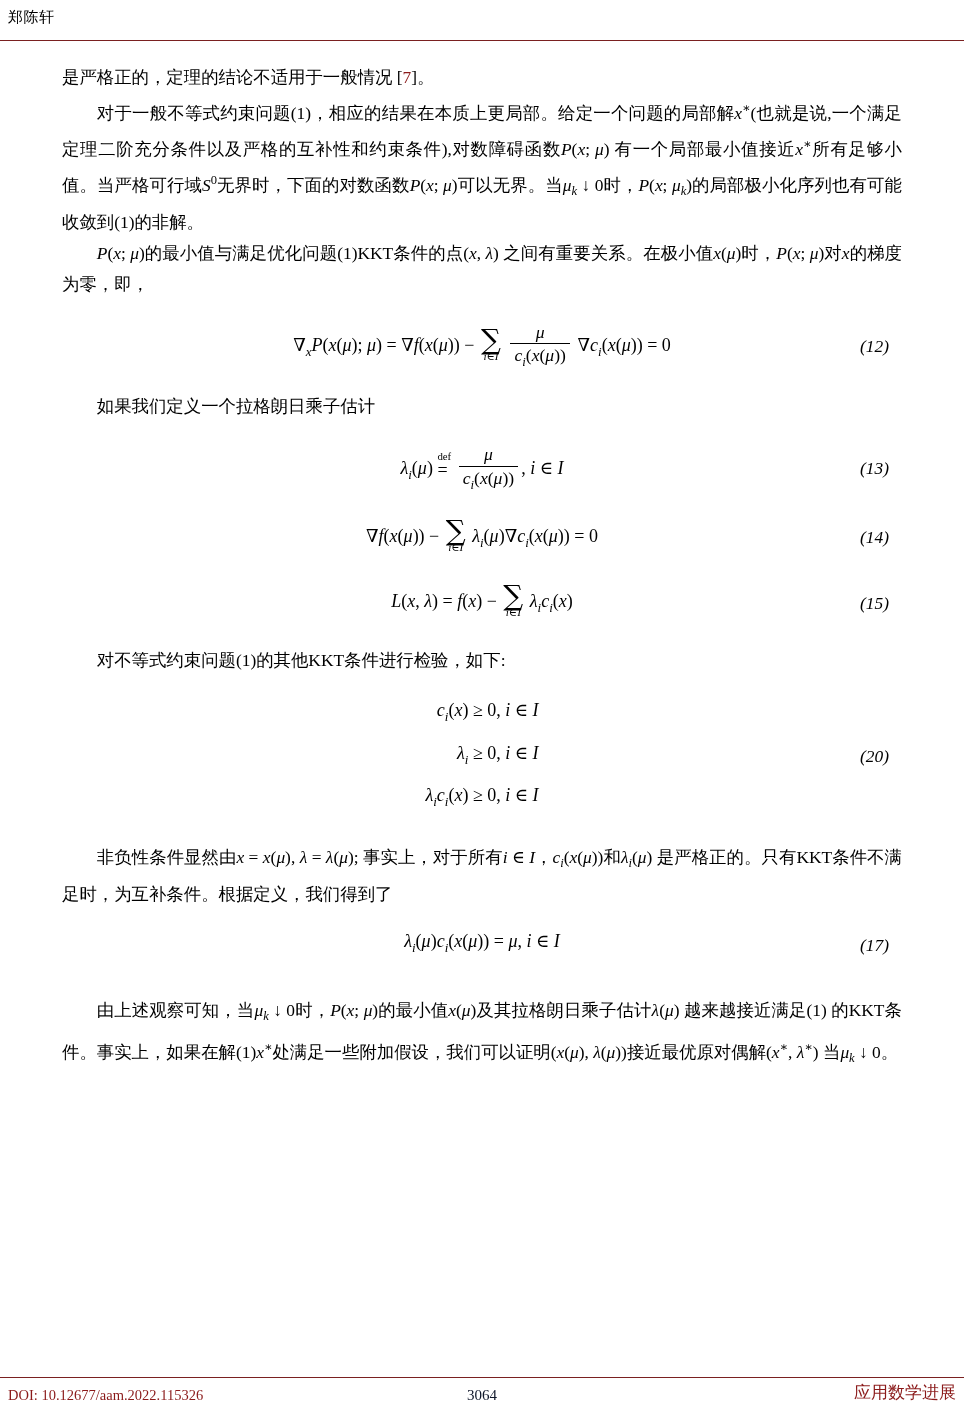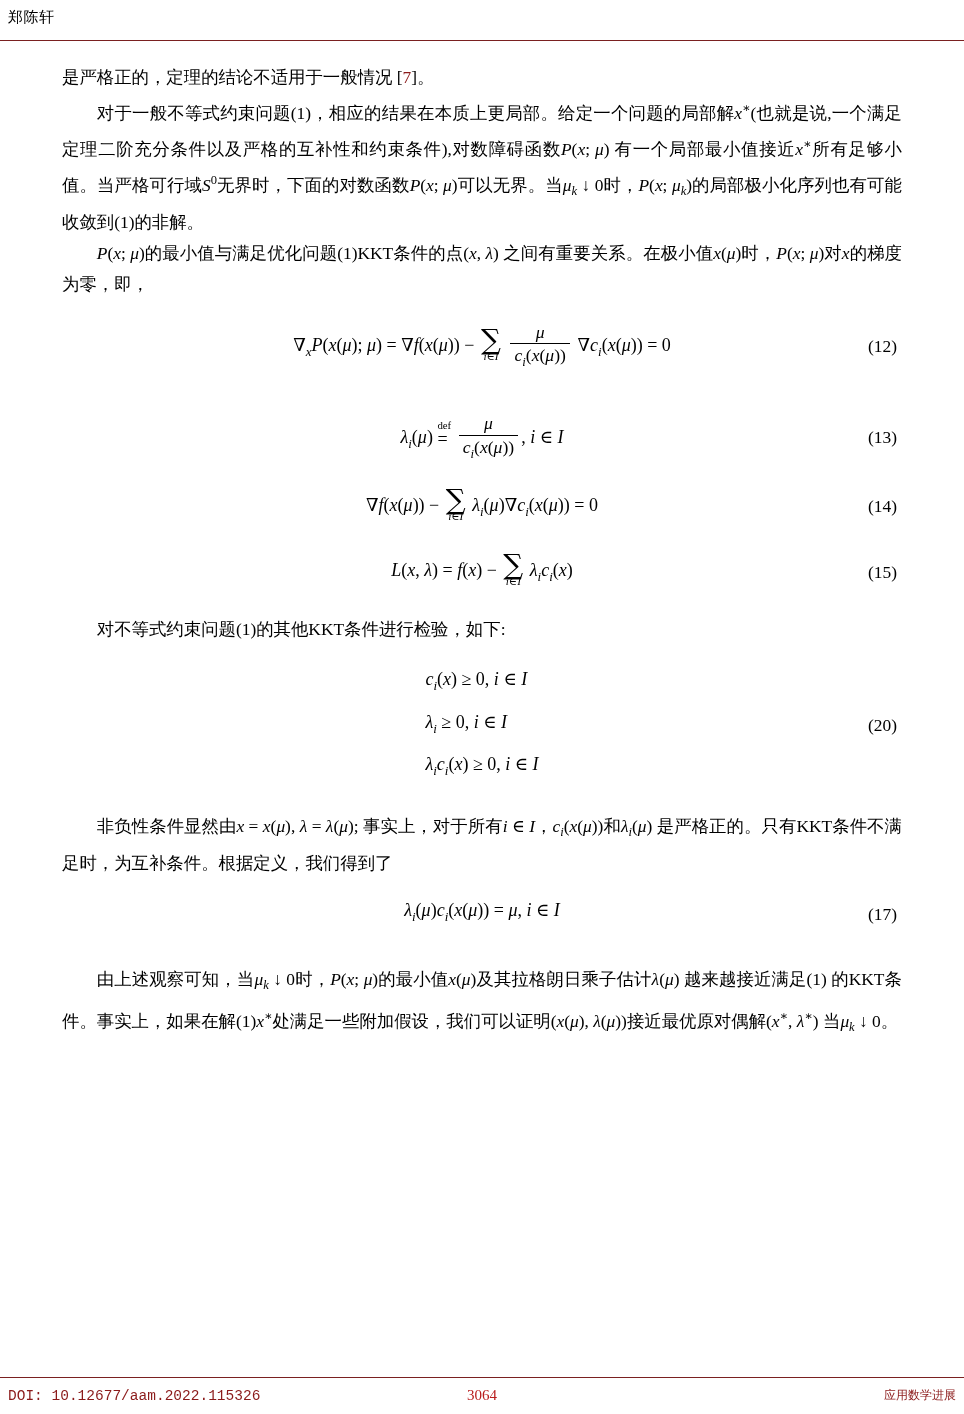--- a/index.html
+++ b/index.html
@@ -59,36 +59,36 @@
     right: 0;
     bottom: 36px;
     border-top: 1.2px solid #7a2020;
   }
   .footer-doi {
     position: absolute;
     left: 8px;
     bottom: 10px;
     font-size: 14.5px;
     color: #8b1a1a;
-    font-family: Liberation Mono, monospace;
+    font-family: Liberation Serif, serif;
   }
   .footer-page {
     position: absolute;
     left: 0;
     right: 0;
     bottom: 10px;
     text-align: center;
     font-size: 15px;
-    color: #b91c1c;
+    color: #0f172a;
   }
   .footer-journal {
     position: absolute;
     right: 8px;
     bottom: 10px;
-    font-size: 12px;
+    font-size: 17px;
     color: #8b1a1a;
     font-family: "DejaVu Sans", "Liberation Sans", sans-serif;
   }
   
   .content {
     position: absolute;
     left: 62px;
     right: 62px;
     top: 62px;
     font-size: 17.4px;
@@ -109,24 +109,25 @@
   .spacer-lg { height: 22px; }
 
   .mathline {
     position: relative;
     text-align: center;
     margin: 0;
     font-family: "Liberation Serif", "DejaVu Serif", serif;
   }
   .eqno {
     position: absolute;
-    right: 5px;
+    right: 13px;
     top: 50%;
     transform: translateY(-50%);
     font-size: 17.4px;
+    font-style: italic;
   }
   .m { font-style: italic; font-family: "Liberation Serif", serif; }
   sub.sb { font-size: 0.72em; font-style: italic; }
   sup.sp { font-size: 0.72em; }
 
   
   .frac {
     display: inline-block;
     vertical-align: -0.55em;
     text-align: center;
@@ -162,21 +163,21 @@
     font-size: 0.62em;
     line-height: 1;
     margin-top: -1px;
   }
   .eqblock {
     position: relative;
     font-size: 18px;
   }
   .eqrows {
     display: inline-block;
-    text-align: left;
+    text-align: right;
   }
   .eqrows div { line-height: 37px; }
   .link { color: #8b1a1a; }
 </style>
 </head>
 <body>
 
 <div class="page">
 
   <div class="header">
@@ -197,20 +198,21 @@
     <div class="mathline eqblock">
       <span class="eqmath">∇<sub class="sb">x</sub><span class="m">P</span>(<span class="m">x</span>(<span class="m">μ</span>);&nbsp;<span class="m">μ</span>) = ∇<span class="m">f</span>(<span class="m">x</span>(<span class="m">μ</span>)) −
       <span class="sumop"><span class="sym">∑</span><span class="lim"><span class="m">i</span>∈<span class="m">I</span></span></span>
       <span class="frac"><span class="num"><span class="m">μ</span></span><span class="den"><span class="m">c</span><sub class="sb">i</sub>(<span class="m">x</span>(<span class="m">μ</span>))</span></span>
       ∇<span class="m">c</span><sub class="sb">i</sub>(<span class="m">x</span>(<span class="m">μ</span>)) = 0</span>
       <span class="eqno">(12)</span>
     </div>
 
     <div class="spacer-lg"></div>
 
+    <p class="para">如果我们定义一个拉格朗日乘子估计</p>
 
     <div class="spacer-lg"></div>
 
     <div class="mathline eqblock">
       <span class="eqmath"><span class="m">λ</span><sub class="sb">i</sub>(<span class="m">μ</span>) <span style="display:inline-block;text-align:left;vertical-align:-0.1em;"><span style="display:block;font-size:0.6em;line-height:0.9;">def</span><span style="display:block;line-height:0.9;">=</span></span>
       <span class="frac"><span class="num"><span class="m">μ</span></span><span class="den"><span class="m">c</span><sub class="sb">i</sub>(<span class="m">x</span>(<span class="m">μ</span>))</span></span>,&nbsp;<span class="m">i</span> ∈ <span class="m">I</span></span>
       <span class="eqno">(13)</span>
     </div>
 
     <div class="spacer-md"></div>

